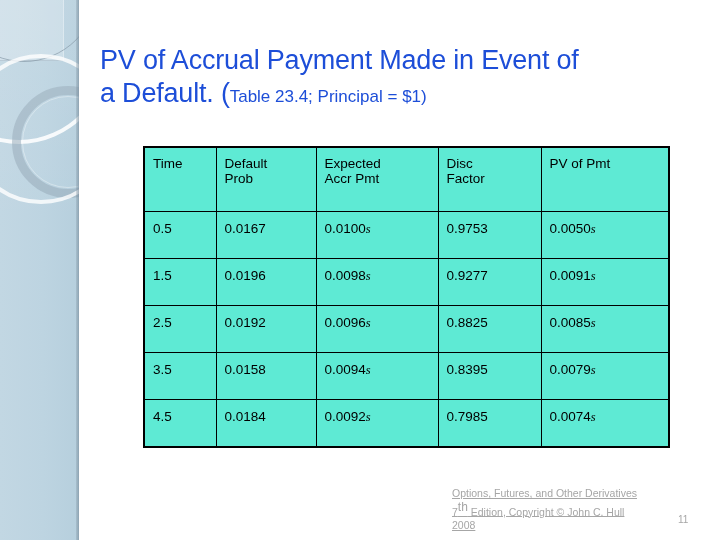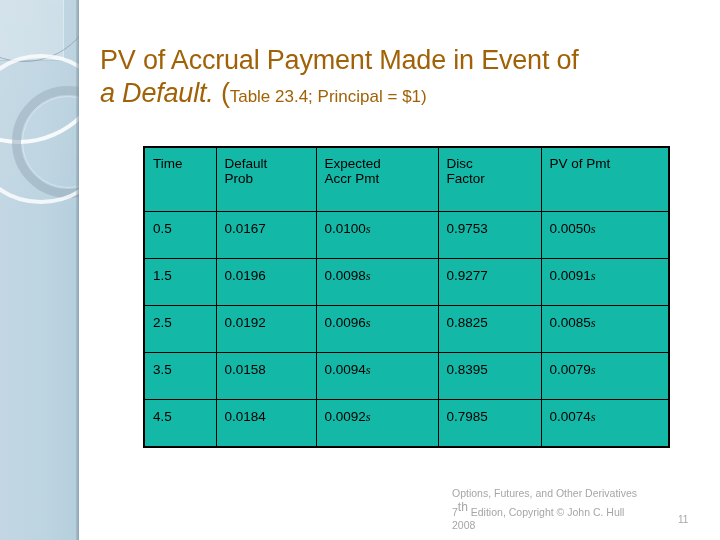--- a/index.html
+++ b/index.html
@@ -100,45 +100,45 @@
     width: 100%; height: 100%;
     background: linear-gradient(to bottom, rgba(255,255,255,0.10) 0%, rgba(255,255,255,0) 42%, rgba(255,255,255,0) 100%);
   }
 
   
   #title-block {
     position: absolute;
     left: 100px;
     top: 44px;
     width: 580px;
-    color: #a16207;
+    color: #1d4ed8;
   }
   #title-line1, #title-line2 {
     font-size: 27px;
     line-height: 33px;
     font-weight: normal;
     letter-spacing: -0.2px;
     white-space: nowrap;
   }
-  #title-line2 .title-main { font-size: 27px; font-style: italic; }
+  #title-line2 .title-main { font-size: 27px; }
   #title-line2 .title-paren { font-size: 27px; }
   #title-line2 .title-sub {
     font-size: 17px;
     letter-spacing: 0;
   }
 
   
   #data-table {
     position: absolute;
     left: 143px;
     top: 146px;
     width: 527px;
     border-collapse: collapse;
     border: 2.5px solid #000000;
-    background: #14b8a6;
+    background: #5eead4;
     font-size: 13.5px;
     color: #000000;
   }
   #data-table td, #data-table th {
     border: 1.5px solid #000000;
     padding: 0;
     vertical-align: top;
     font-weight: normal;
     text-align: left;
   }
@@ -175,20 +175,21 @@
 
   
   #footer-credit {
     position: absolute;
     left: 452px;
     top: 487px;
     width: 230px;
     color: #a6a6a6;
     font-size: 10.5px;
     line-height: 13.5px;
+    text-decoration: underline;
   }
   #footer-credit sup { font-size: 12px; }
   #slide-number {
     position: absolute;
     left: 678px;
     top: 514px;
     color: #a6a6a6;
     font-size: 10px;
   }
 </style>

